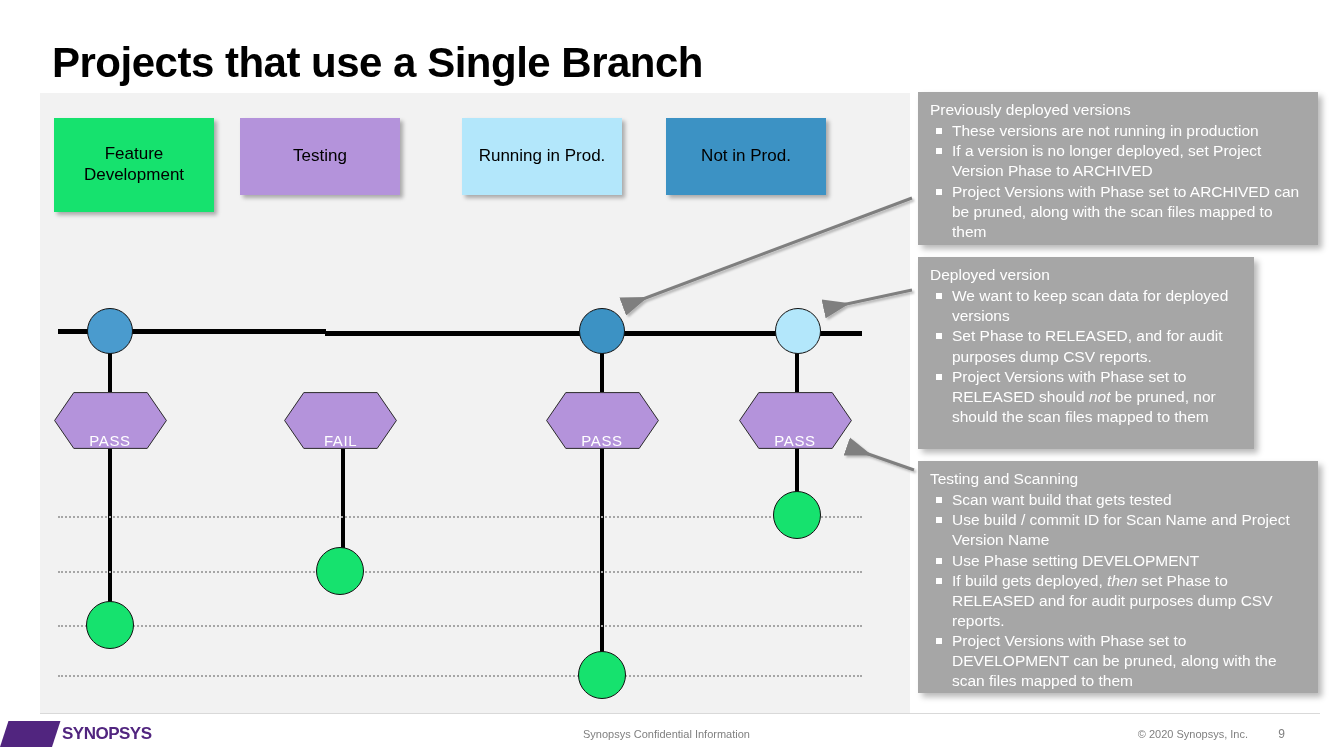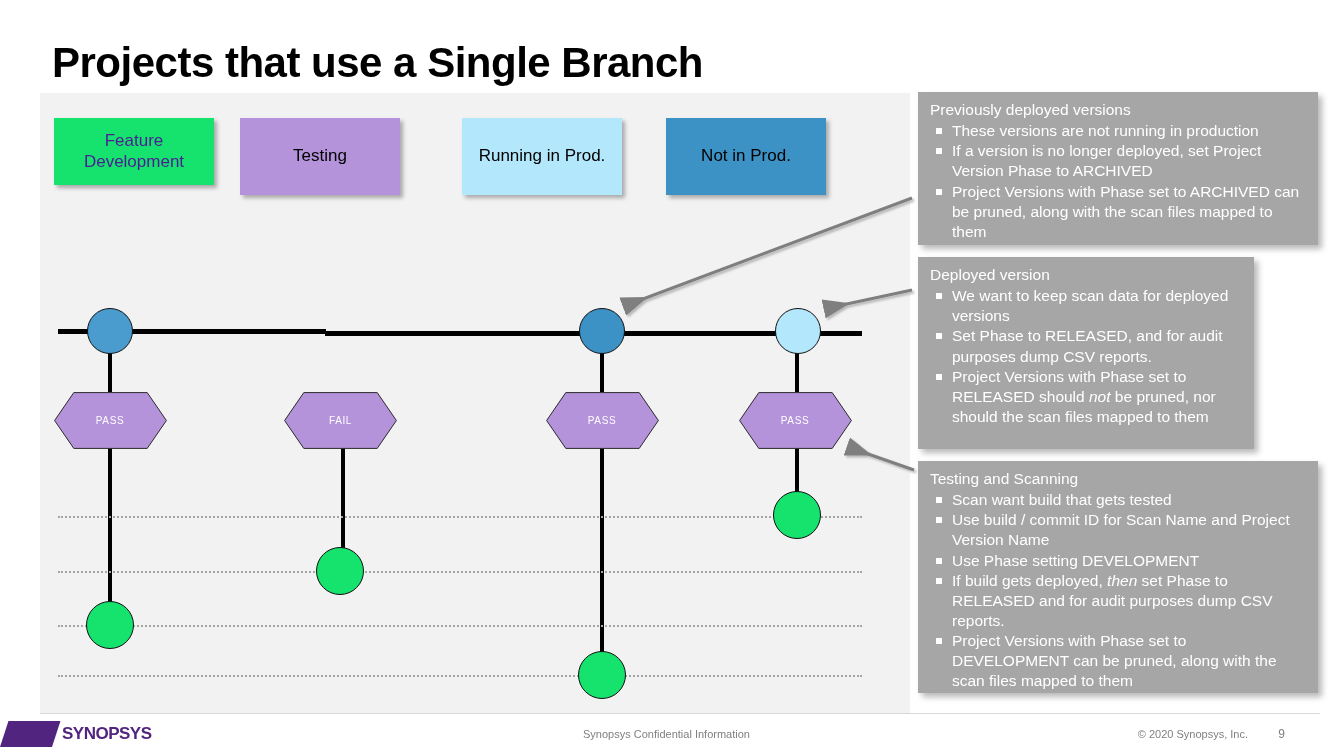--- a/index.html
+++ b/index.html
@@ -47,22 +47,22 @@
     border:1.2px solid #111111;
     box-sizing:border-box;
   }
 
   
   .vline{position:absolute;background:#000000;width:4px;}
 
   
   .hex{
     position:absolute;
-    display:flex;align-items:center;justify-content:center;
-    font-size:10px;color:#ffffff;letter-spacing:0.6px;
+    display:flex;align-items:flex-end;justify-content:center;
+    font-size:15px;color:#ffffff;letter-spacing:0.6px;
     font-family:"Liberation Sans", sans-serif;
   }
   .hex svg{position:absolute;left:0;top:0;}
   .hex span{position:relative;z-index:2;}
 
   
   .build-node{
     position:absolute;border-radius:50%;
     background:#16E26E;border:1.1px solid #111111;
     box-sizing:border-box;
@@ -134,21 +134,21 @@
 </head>
 <body>
 
 <div id="slide">
 
   <div class="slide-title">Projects that use a Single Branch</div>
 
   <div class="diagram-panel"></div>
 
   <div id="legend-host">
-      <div class="legend-box" style="left: 54px; top: 118px; width: 160px; height: 67px; background: rgb(22, 226, 110); color: #4c1d95;">
+      <div class="legend-box" style="left: 54px; top: 118px; width: 160px; height: 94px; background: rgb(22, 226, 110); color: #000000;">
         <span>Feature Development</span>
       </div>
       <div class="legend-box" style="left: 240px; top: 118px; width: 160px; height: 77px; background: rgb(180, 147, 219); color: rgb(0, 0, 0);">
         <span>Testing</span>
       </div>
       <div class="legend-box" style="left: 462px; top: 118px; width: 160px; height: 77px; background: rgb(179, 231, 251); color: rgb(0, 0, 0);">
         <span>Running in Prod.</span>
       </div>
       <div class="legend-box" style="left: 666px; top: 118px; width: 160px; height: 77px; background: rgb(60, 146, 196); color: rgb(0, 0, 0);">
         <span>Not in Prod.</span>

